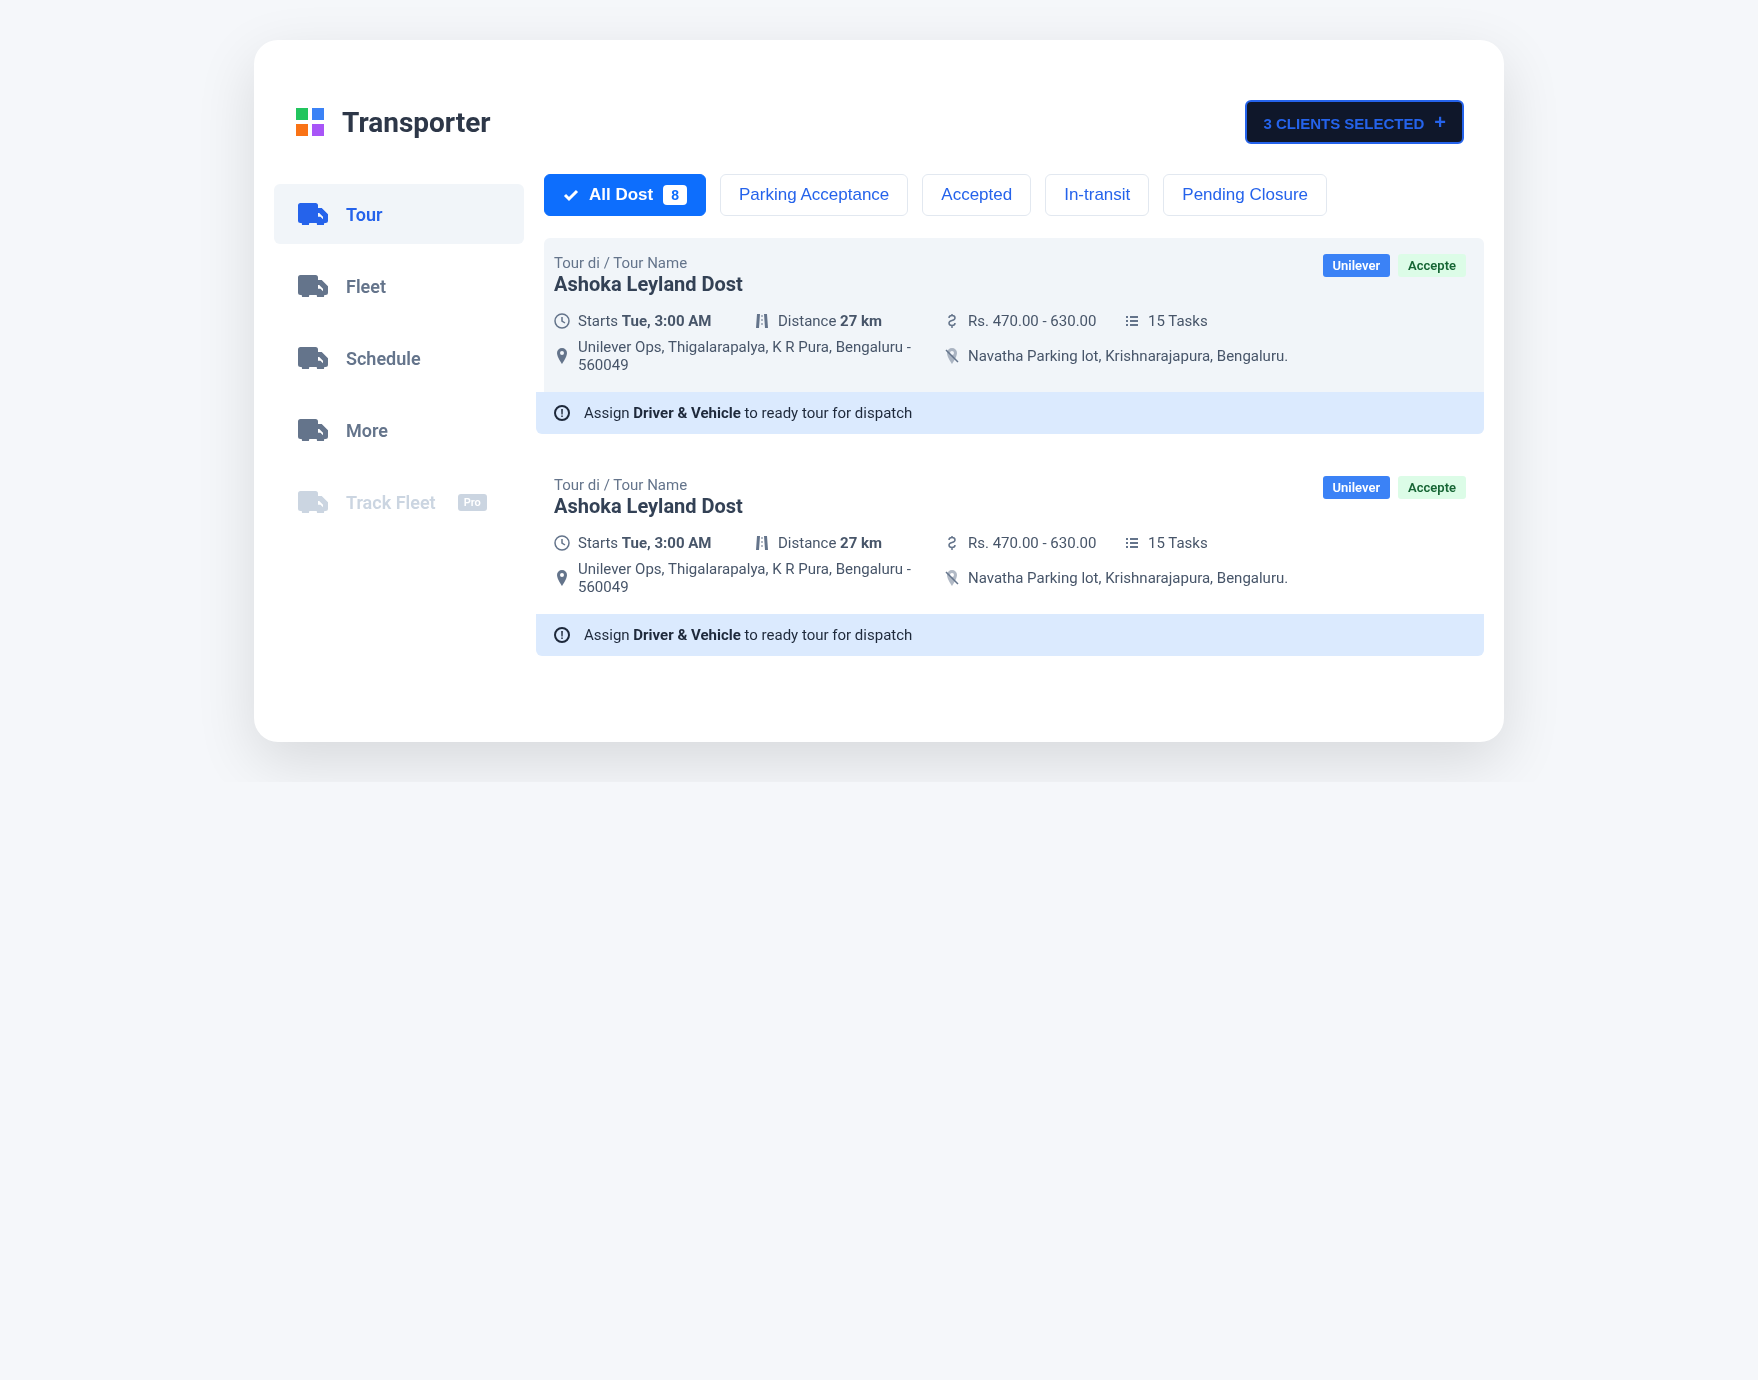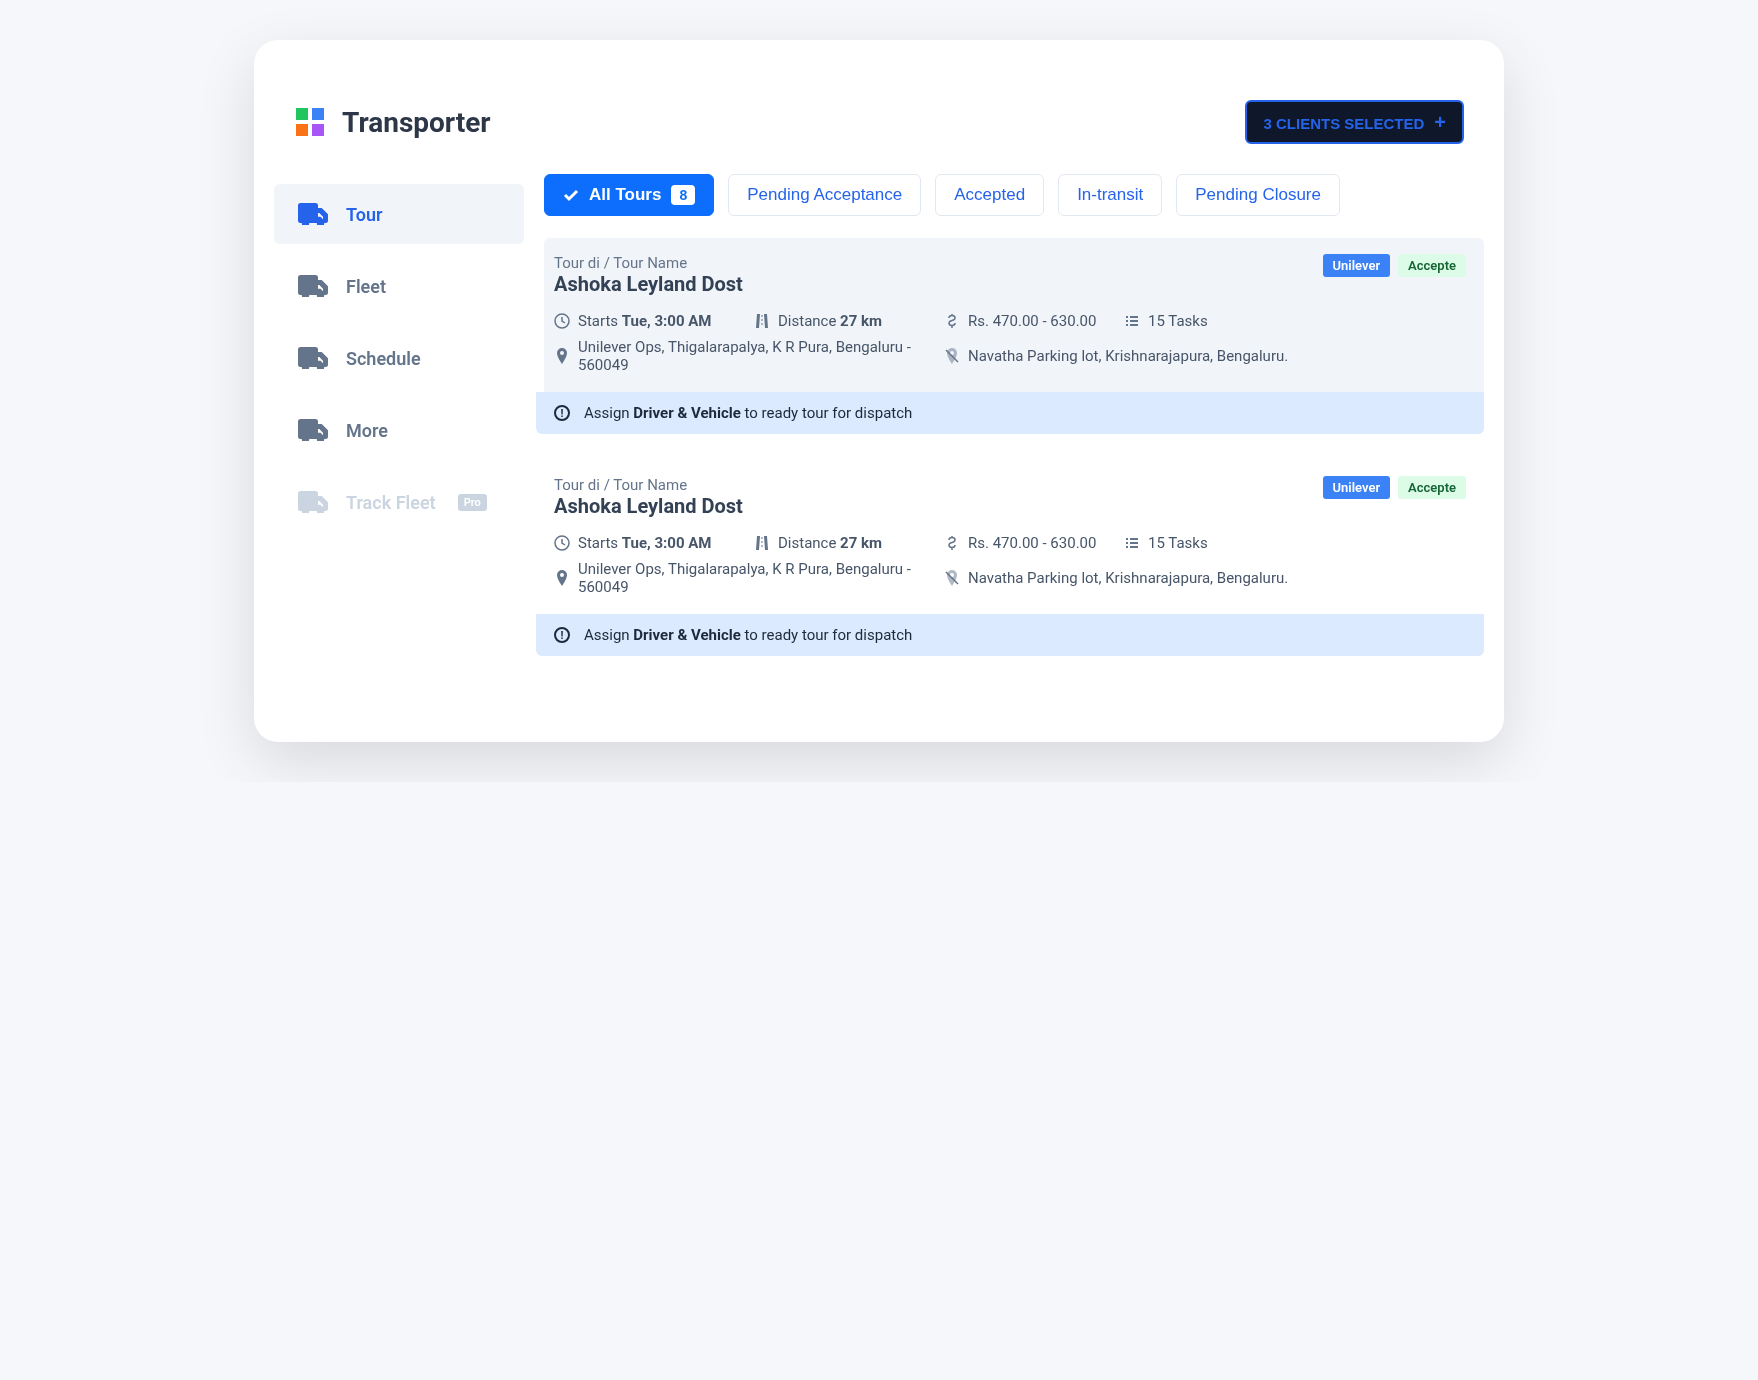--- a/index.html
+++ b/index.html
@@ -289,25 +289,25 @@
         <span class="pro-badge">Pro</span>
       </div>
     </nav>
 
     <main class="main">
       <div class="tabs">
         <button class="tab active">
           <span class="check-icon"><svg viewBox="0 0 16 16" fill="none" stroke="#fff" stroke-width="3">
                 <path d="M2 8l4 4 8-8"></path>
               </svg></span>
-          <span>All Tours</span>
+          <span>All Dost</span>
           <span class="tab-count">8</span>
         </button>
         <button class="tab">
-            <span>Pending Acceptance</span>
+            <span>Parking Acceptance</span>
           </button>
         <button class="tab">
             <span>Accepted</span>
           </button>
         <button class="tab">
             <span>In-transit</span>
           </button>
         <button class="tab">
             <span>Pending Closure</span>
           </button>

